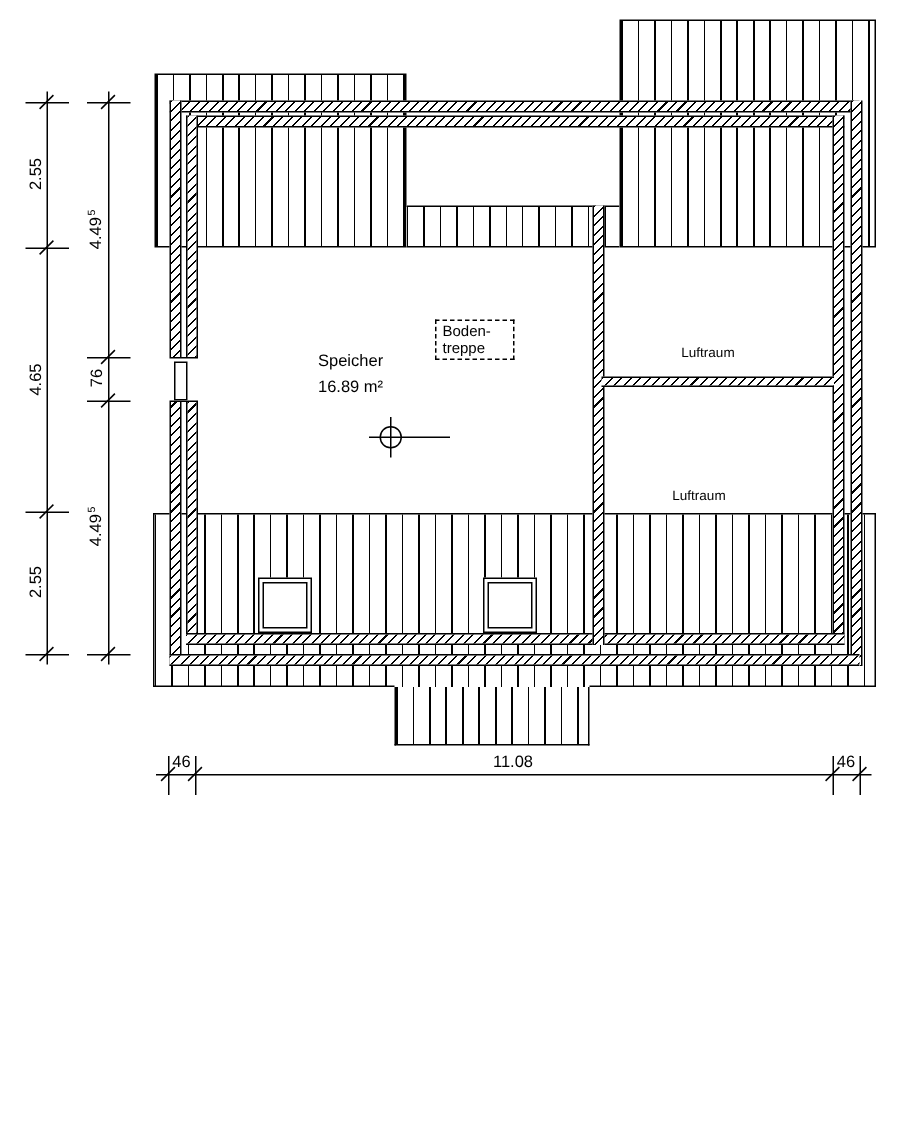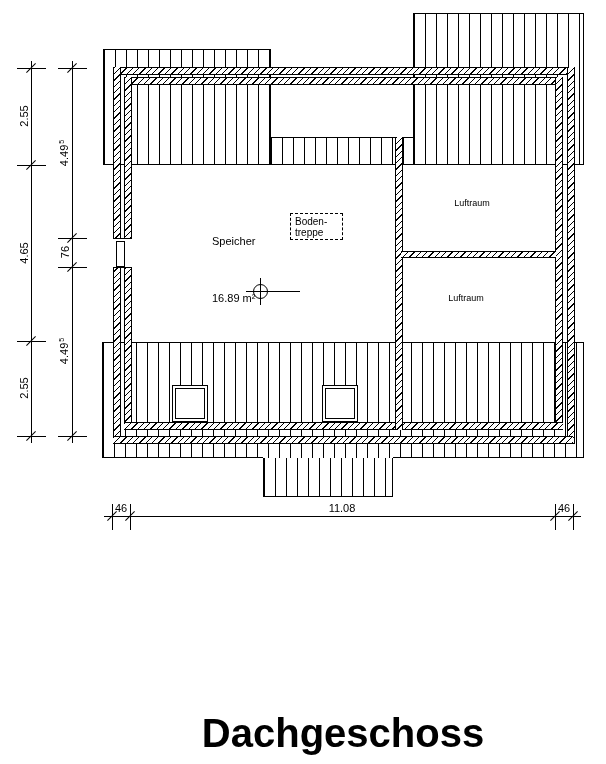--- a/index.html
+++ b/index.html
@@ -14,21 +14,21 @@
         background-image:repeating-linear-gradient(135deg,#000 0,#000 1px,transparent 1px,transparent 4.5px);}
   .wallh{border-top:1px solid #000;border-bottom:1px solid #000;}
   .wallv{border-left:1px solid #000;border-right:1px solid #000;}
   .hline{background:#000;height:1px;}
   .vline{background:#000;width:1px;}
   .tick{position:absolute;width:13px;height:1px;background:#000;
         transform:translate(-50%,-50%) rotate(-45deg);}
   .lbl{position:absolute;white-space:nowrap;font-size:11px;line-height:12px;}
   .ctr{transform:translate(-50%,-50%);}
   .rot{transform:translate(-50%,-50%) rotate(-90deg);}
-  .small{font-size:9px;}
+  .small{font-size:9px;margin-top:32px;}
   .sp{font-size:7px;position:relative;top:-4px;margin-left:1px;}
   .skylight{border:1px solid #000;background:#fff;padding:2px;}
   .skylight > div{border:1px solid #000;width:100%;height:100%;box-sizing:border-box;background:#fff;}
   .title{font-weight:bold;font-size:40px;letter-spacing:0px;}
 </style>
 </head>
 <body>
 
 <div class="abs" style="left:0;top:0;width:606px;height:764px;">
 
@@ -61,21 +61,21 @@
     </div>
   <div class="abs skylight" style="left:322px;top:385px;width:36px;height:37px;">
       <div></div>
     </div>
 
   <div class="abs" style="left:253px;top:284px;width:15px;height:15px;border:1px solid #000;border-radius:50%;"></div>
   <div class="abs vline" style="left:260px;top:278px;height:27px;"></div>
   <div class="abs hline" style="left:246px;top:291px;width:54px;"></div>
 
   <div class="lbl" style="left:212px;top:235px;">Speicher</div>
-  <div class="lbl" style="left:212px;top:252px;margin-top:40px;">16.89 m²</div>
+  <div class="lbl" style="left:212px;top:252px;">16.89 m²</div>
   <div class="lbl small ctr" style="left:472px;top:203px;">Luftraum</div>
   <div class="lbl small ctr" style="left:466px;top:298px;">Luftraum</div>
 
   <div class="abs" style="left:290px;top:213px;width:53px;height:27px;border:1px dashed #000;font-size:10px;line-height:11px;padding:2px 0 0 4px;">
     <div>Boden-</div>
     <div>treppe</div>
   </div>
 
   <div class="abs vline" style="left:31px;top:61px;height:382px;"></div>
   <div class="abs vline" style="left:72px;top:61px;height:382px;"></div>
@@ -112,15 +112,14 @@
   <div class="abs vline" style="left:555px;top:504px;height:26px;"></div>
   <div class="abs vline" style="left:573px;top:504px;height:26px;"></div>
   <div class="tick" style="left:112px;top:516px;"></div>
   <div class="tick" style="left:130px;top:516px;"></div>
   <div class="tick" style="left:555px;top:516px;"></div>
   <div class="tick" style="left:573px;top:516px;"></div>
   <div class="lbl ctr" style="left:121px;top:508px;"><span>46</span></div>
   <div class="lbl ctr" style="left:342px;top:508px;text-align:center;"><span>11.08</span></div>
   <div class="lbl ctr" style="left:564px;top:508px;"><span>46</span></div>
 
-  <div class="lbl ctr title" style="left:343px;top:733px;">Dachgeschoss</div>
 
 </div>
 
 </body></html>

